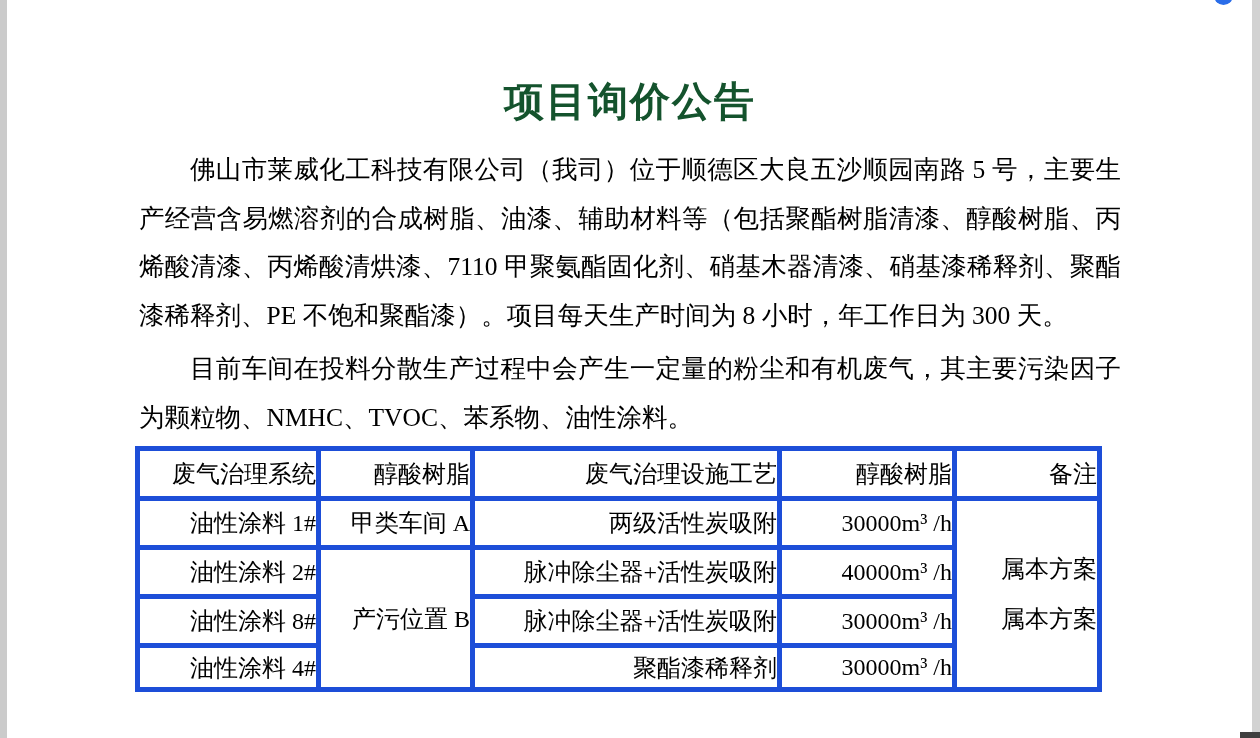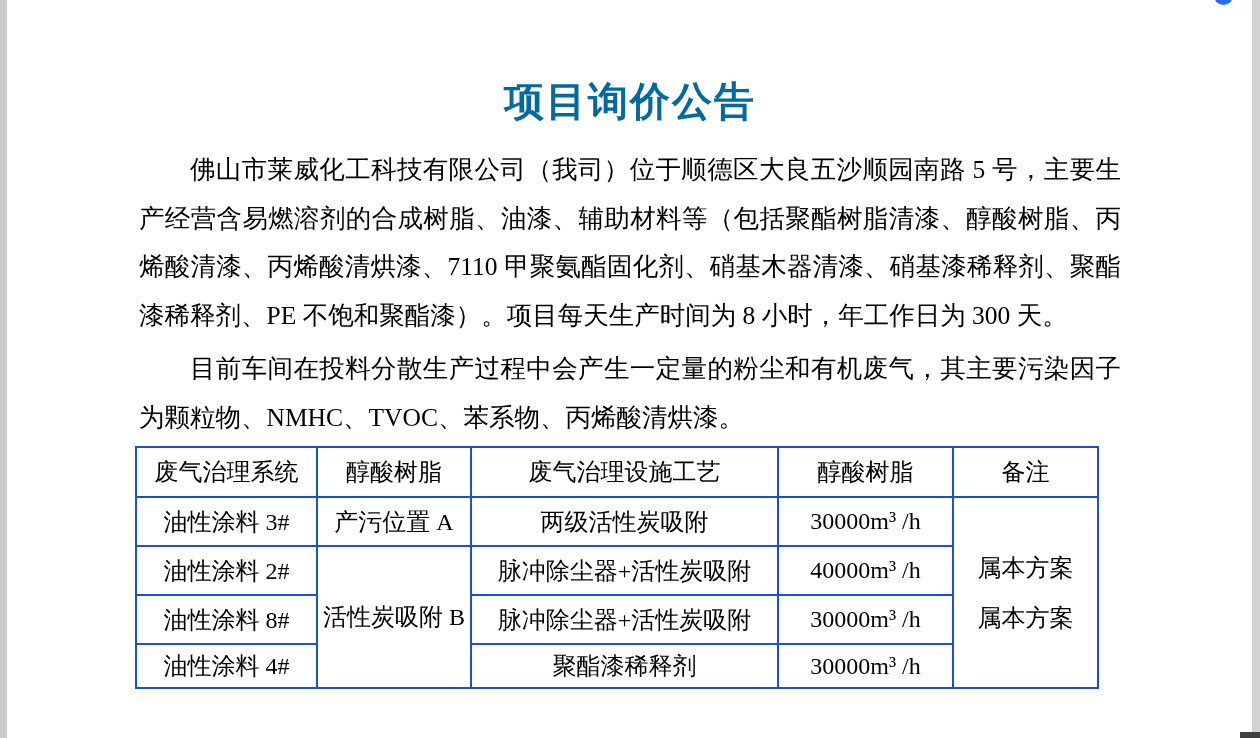--- a/index.html
+++ b/index.html
@@ -63,21 +63,21 @@
     top: 0;
     width: 990px;
   }
   h1.doc-title {
     margin: 76px 0 0 0;
     font-size: 40px;
     line-height: 52px;
     font-weight: bold;
     text-align: center;
     letter-spacing: 2px;
-    color: #0369a1;
+    color: #14532d;
   }
   .doc-body {
     margin-top: 18px;
     color: #000;
   }
   .doc-body p {
     margin: 4px;
     font-size: 25.5px;
     line-height: 48.7px;
     text-align: justify;
@@ -90,22 +90,22 @@
     width: 962px;
     margin-top: 0;
   }
   table.facilities col.c1 { width: 181px; }
   table.facilities col.c2 { width: 154px; }
   table.facilities col.c3 { width: 307px; }
   table.facilities col.c4 { width: 175px; }
   table.facilities col.c5 { width: 145px; }
   table.facilities th,
   table.facilities td {
-    border: 2px solid #1d4ed8;
-    text-align: center;
+    border: 5px solid #1d4ed8;
+    text-align: right;
     vertical-align: middle;
     font-size: 24px;
     font-weight: normal;
     padding: 0;
     color: #000;
   }
   table.facilities tr { height: 49px; }
   table.facilities tr.header-row { height: 50px; }
   table.facilities tr.last-row { height: 44px; }
   .remark-line { line-height: 50px; }
@@ -115,51 +115,51 @@
 
 <div class="viewport">
 
   <div class="page">
     <div class="content">
 
       <h1 class="doc-title">项目询价公告</h1>
 
       <div class="doc-body">
         <p>佛山市莱威化工科技有限公司（我司）位于顺德区大良五沙顺园南路 5 号，主要生产经营含易燃溶剂的合成树脂、油漆、辅助材料等（包括聚酯树脂清漆、醇酸树脂、丙烯酸清漆、丙烯酸清烘漆、7110 甲聚氨酯固化剂、硝基木器清漆、硝基漆稀释剂、聚酯漆稀释剂、PE 不饱和聚酯漆）。项目每天生产时间为 8 小时，年工作日为 300 天。</p>
-        <p>目前车间在投料分散生产过程中会产生一定量的粉尘和有机废气，其主要污染因子为颗粒物、NMHC、TVOC、苯系物、丙烯酸清烘漆。</p>
+        <p>目前车间在投料分散生产过程中会产生一定量的粉尘和有机废气，其主要污染因子为颗粒物、NMHC、TVOC、苯系物、油性涂料。</p>
 
         <table class="facilities">
           <colgroup>
             <col class="c1">
               <col class="c2">
               <col class="c3">
               <col class="c4">
               <col class="c5">
           </colgroup>
           <tbody>
               <tr class="header-row">
             <th>废气治理系统</th>
             <th>醇酸树脂</th>
             <th>废气治理设施工艺</th>
             <th>醇酸树脂</th>
             <th>备注</th>
           </tr>
           <tr>
-            <td>油性涂料 3#</td>
-            <td>产污位置 A</td>
+            <td>油性涂料 1#</td>
+            <td>甲类车间 A</td>
             <td>两级活性炭吸附</td>
             <td>30000m³ /h</td>
             <td rowspan="4">
               <div class="remark-line">属本方案</div>
               <div class="remark-line">属本方案</div>
             </td>
           </tr>
           <tr>
             <td>油性涂料 2#</td>
-            <td rowspan="3">活性炭吸附 B</td>
+            <td rowspan="3">产污位置 B</td>
             <td>脉冲除尘器+活性炭吸附</td>
             <td>40000m³ /h</td>
           </tr>
           <tr>
             <td>油性涂料 8#</td>
             <td>脉冲除尘器+活性炭吸附</td>
             <td>30000m³ /h</td>
           </tr>
           <tr class="last-row">
             <td>油性涂料 4#</td>

